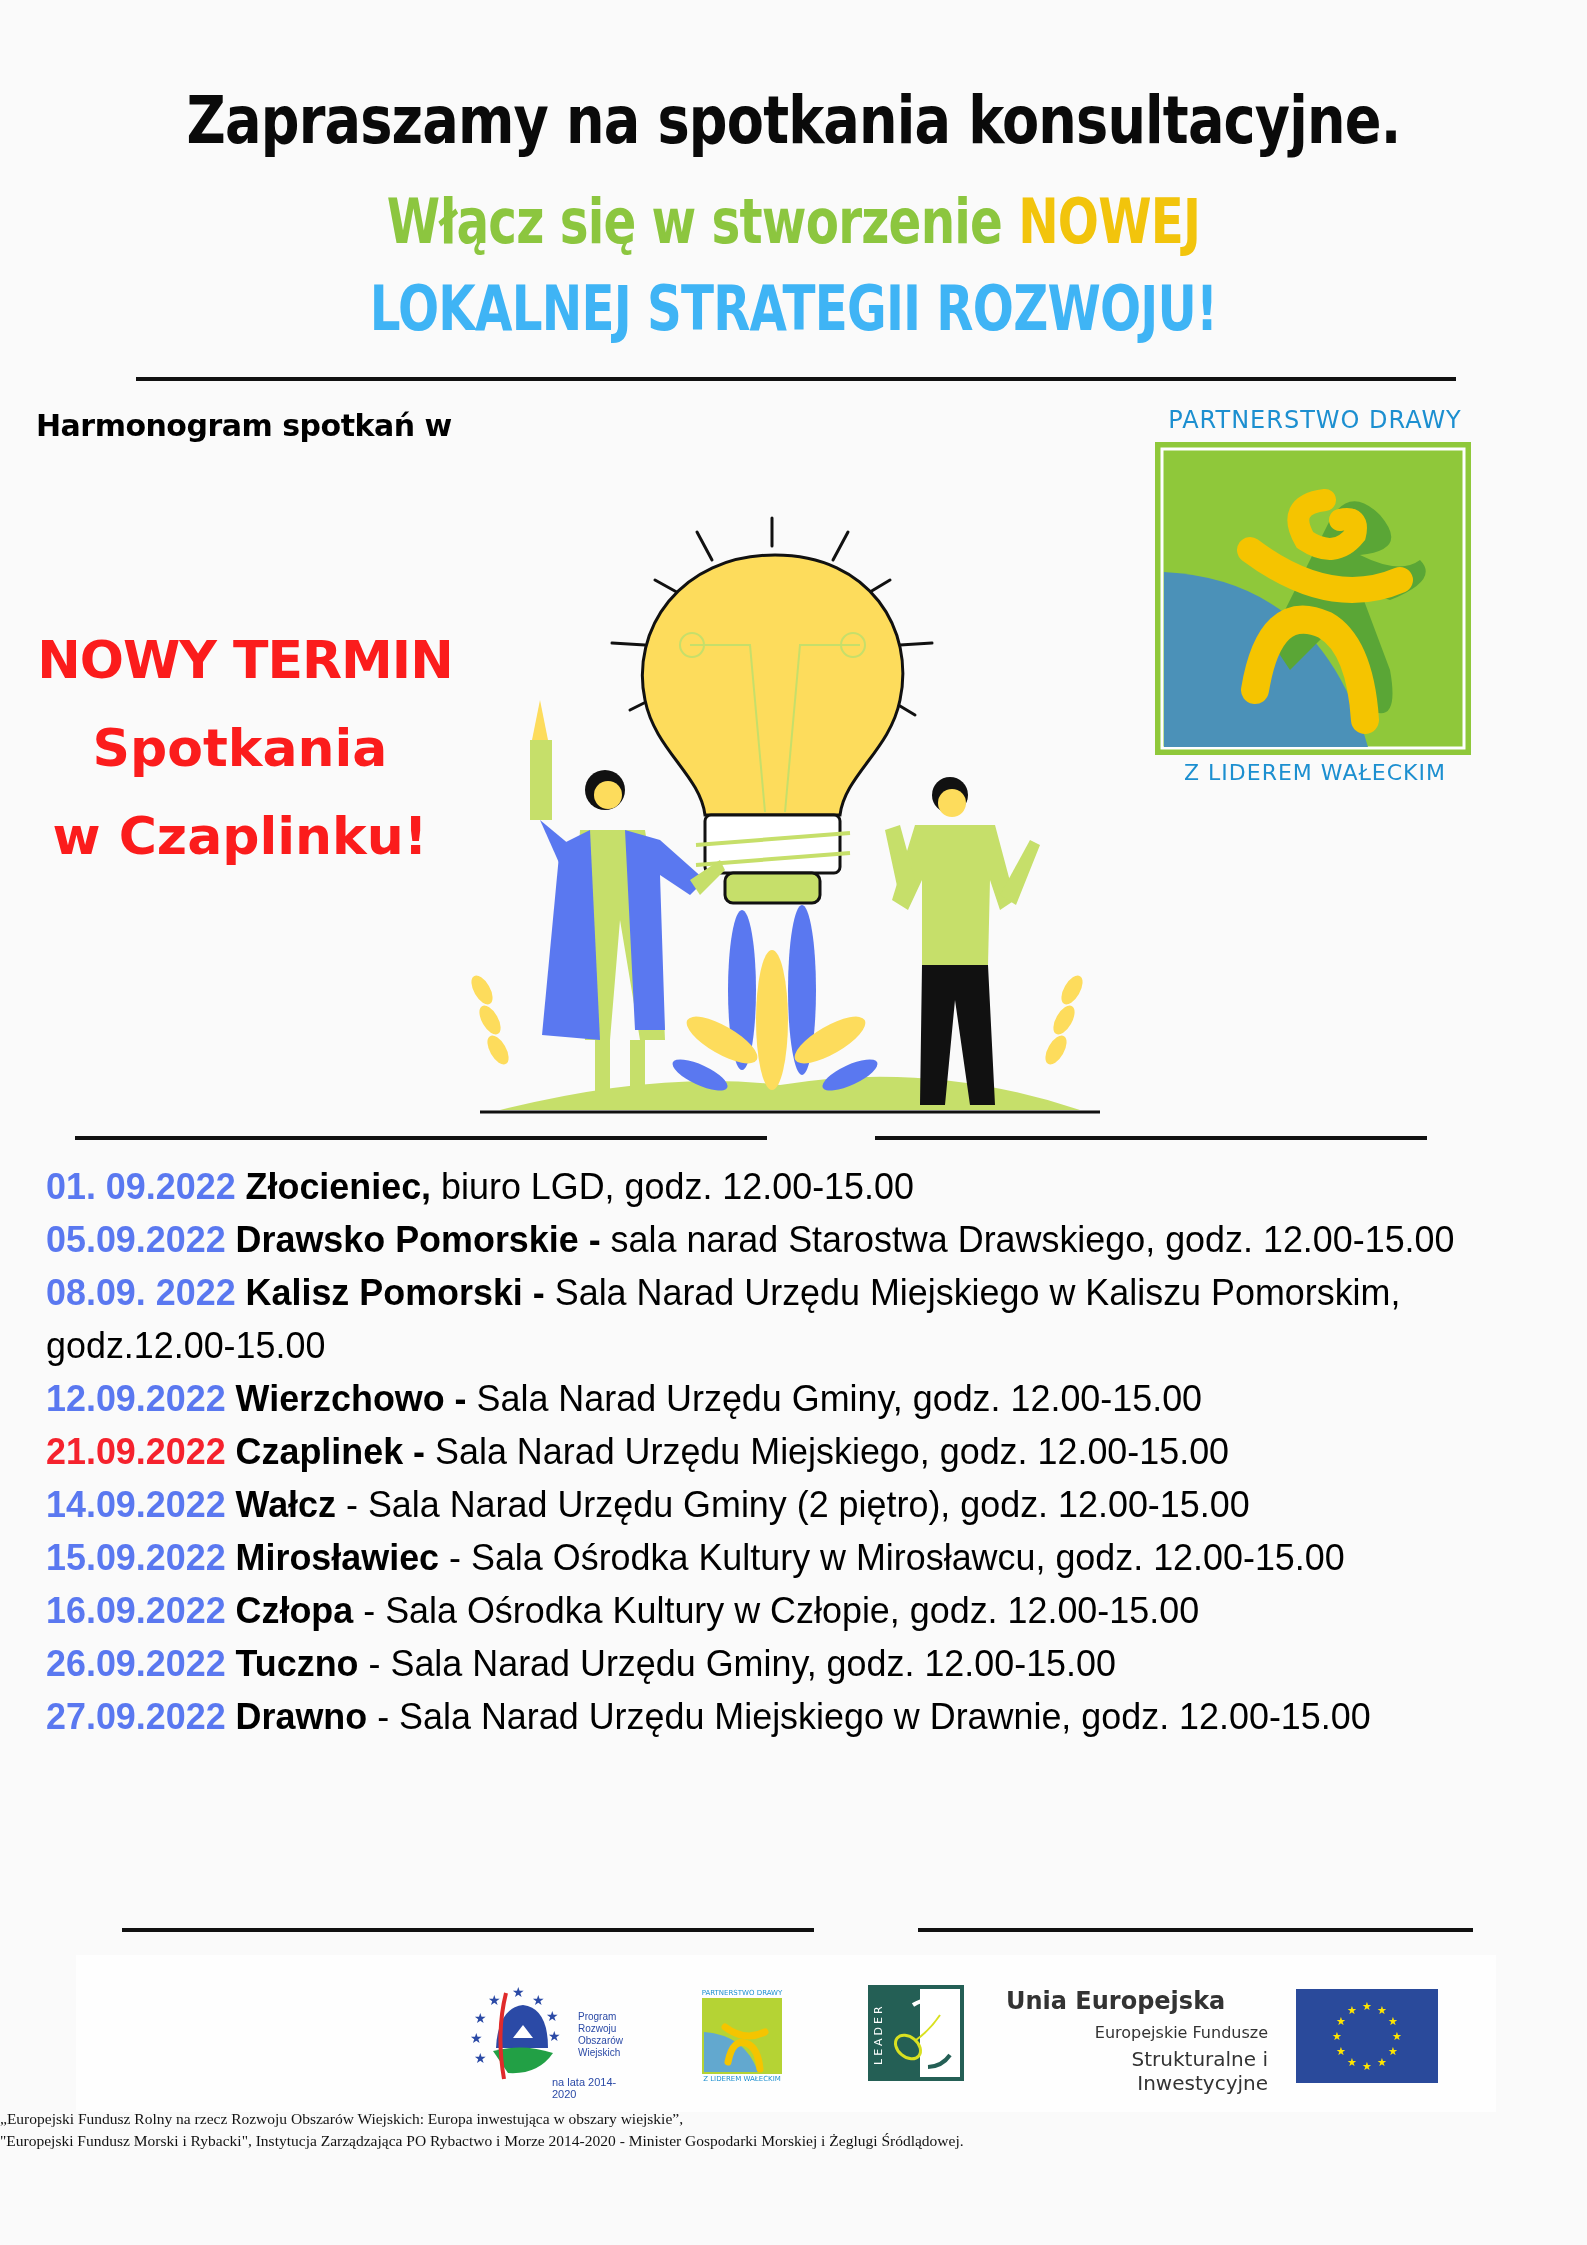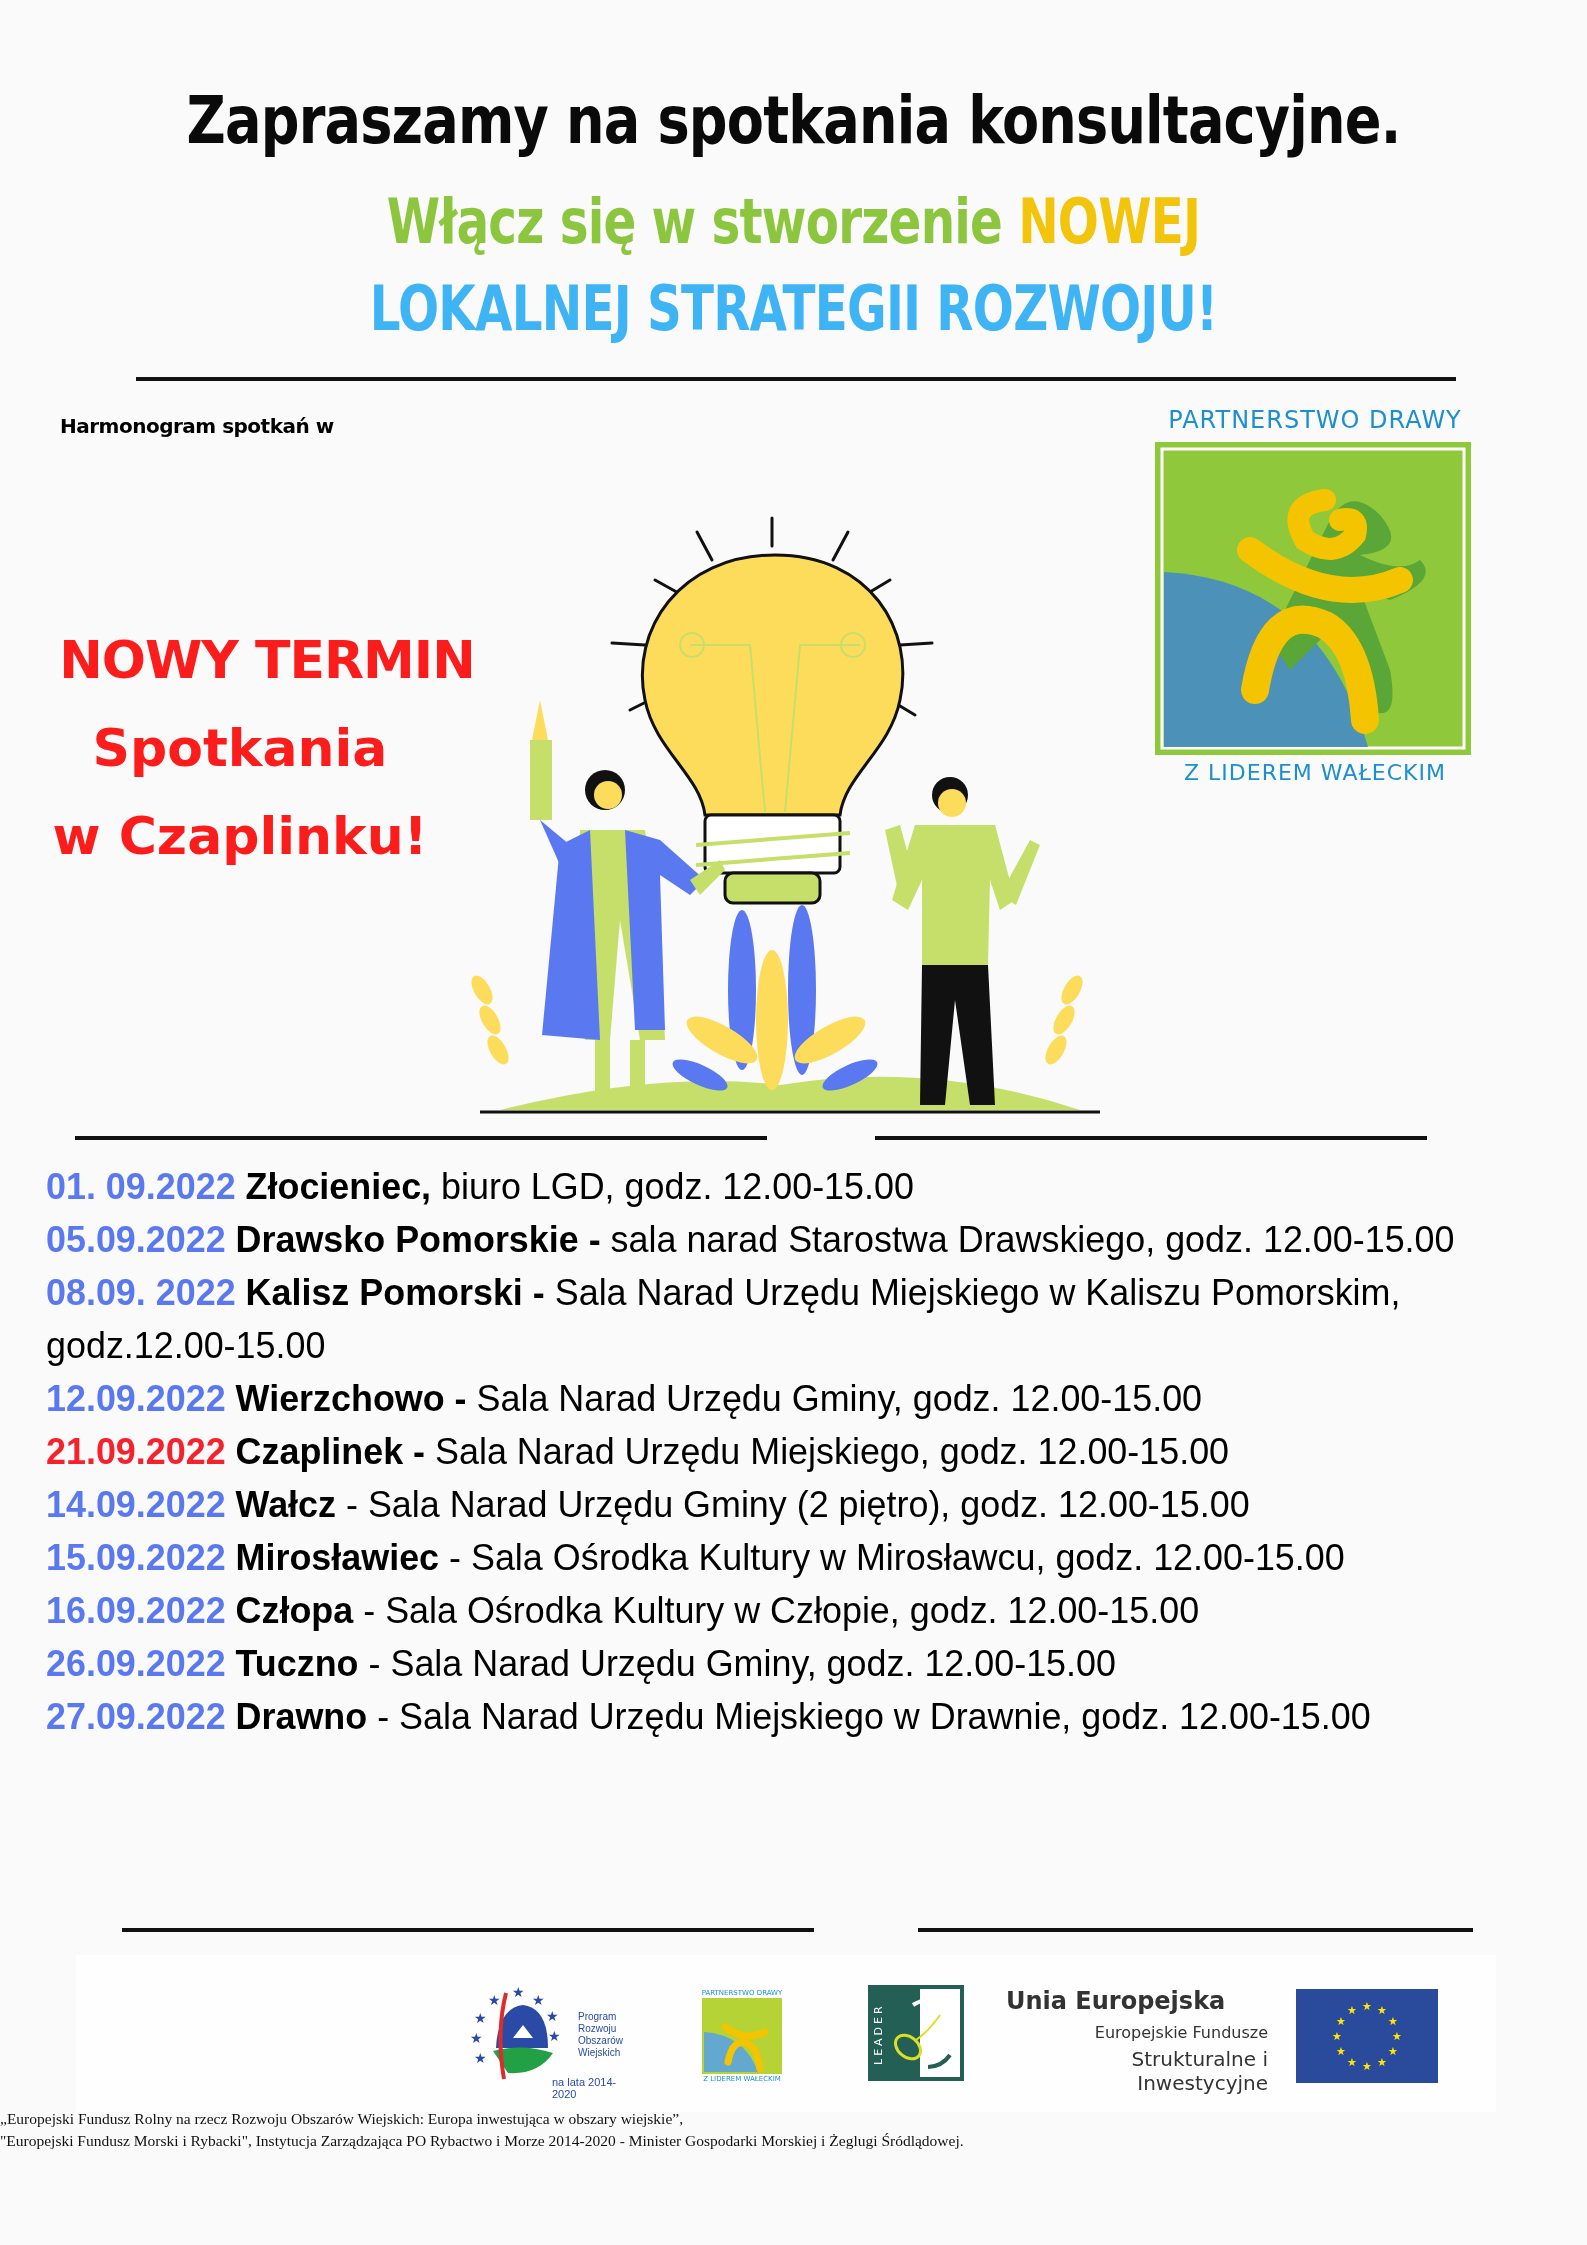--- a/index.html
+++ b/index.html
@@ -11,24 +11,24 @@
     
     .headline { left: 0; width: 1587px; text-align: center; font-family: "DejaVu Sans", sans-serif; font-weight: bold; letter-spacing: -1px; transform-origin: center; }
     .h1 { top: 82px; font-size: 66px; color: #0a0a0a; transform: scaleX(0.82); }
     .h2 { top: 185px; font-size: 62px; transform: scaleX(0.78); }
     .h2 .green { color: #8cc63f; }
     .h2 .yellow { color: #f2c40c; }
     .h3 { top: 272px; font-size: 62px; color: #3fb4f5; transform: scaleX(0.78); }
 
     .rule { background: #111; height: 4px; }
 
-    .schedule-intro { left: 60px; top: 405px; font-size: 20px; font-weight: bold; line-height: 42px; font-family: "DejaVu Sans", sans-serif; letter-spacing: -0.5px; }
+    .schedule-intro { left: 36px; top: 405px; font-size: 30px; font-weight: bold; line-height: 42px; font-family: "DejaVu Sans", sans-serif; letter-spacing: -0.5px; }
 
     .notice { left: 0; width: 490px; text-align: center; color: #fb1c1c; font-weight: bold; font-family: "DejaVu Sans", sans-serif; }
-    .notice .l1 { position: absolute; top: 630px; width: 490px; font-size: 52px; letter-spacing: -1px; margin-left: 22px; }
+    .notice .l1 { position: absolute; top: 630px; width: 490px; font-size: 52px; letter-spacing: -1px; }
     .notice .l2 { position: absolute; top: 718px; width: 480px; font-size: 52px; }
     .notice .l3 { position: absolute; top: 806px; width: 480px; font-size: 52px; }
 
     
     .partner-logo { left: 1150px; top: 400px; width: 330px; height: 390px; }
 
     
     .illustration { left: 460px; top: 500px; width: 640px; height: 620px; }
 
     

